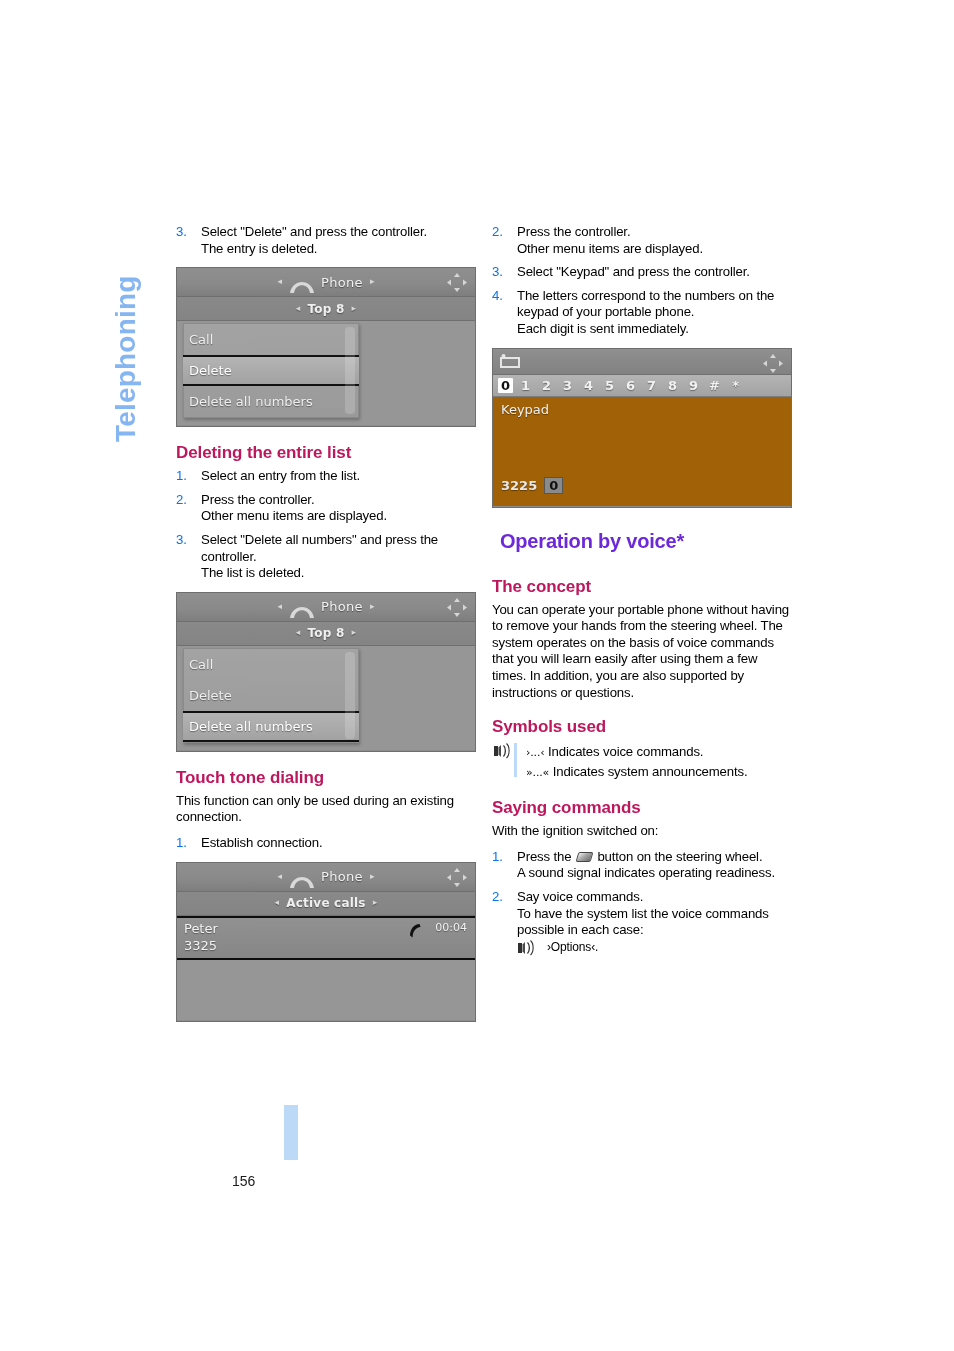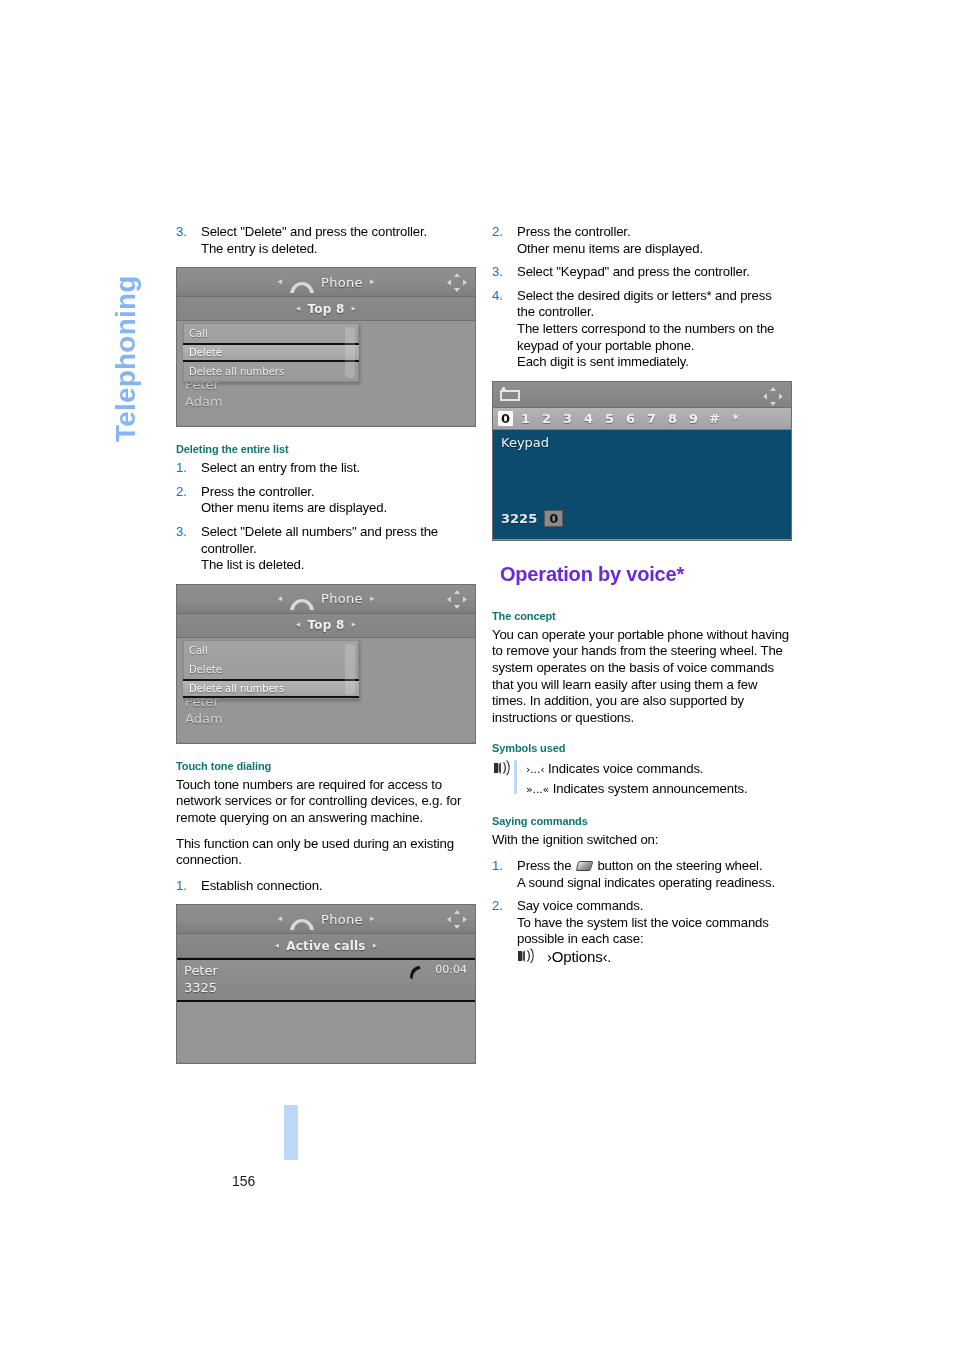--- a/index.html
+++ b/index.html
@@ -40,22 +40,22 @@
 
   
   .h1 {
     color:#6d28d9;
     font-size:20px;
     font-weight:bold;
     margin:22px 0 11px 8px;
     letter-spacing:-.2px;
   }
   .h2 {
-    color:#0f766e;
-    font-size:11px;
+    color:#be185d;
+    font-size:17px;
     font-weight:bold;
     margin:16px 0 5px 0;
     letter-spacing:-.1px;
   }
   .h2.first { margin-top:24px; }
   p.body {
     font-size:13.2px;
     line-height:16.6px;
     margin:0 0 9px 0;
     letter-spacing:-.15px;
@@ -112,21 +112,21 @@
     line-height:19px;
     letter-spacing:-.15px;
     white-space:nowrap;
   }
   .q { font-family:"DejaVu Sans", sans-serif; font-size:11px; }
 
   .voice-cmd-line {
     position:relative;
     padding-left:30px;
     margin-top:22px;
-    font-size:15px;
+    font-size:12px;
     line-height:17px;
   }
   .voice-cmd-line .voice-icon { top:-1px; left:0px; }
 
   
   .screen {
     position:relative;
     width:300px; height:160px;
     background:#8d8d8d;
     border:1px solid #6e6e6e;
@@ -192,25 +192,25 @@
   }
   .popup {
     position:absolute;
     left:6px; top:2px;
     width:176px;
     background:linear-gradient(180deg,#a3a3a3 0%,#9a9a9a 100%);
     border:1px solid #8a8a8a;
     box-shadow:1px 2px 3px rgba(0,0,0,.25);
   }
   .popup .item {
-    height:19px;
+    height:31px;
     padding-left:5px;
     display:flex; align-items:center;
     color:#efefef;
-    font-size:10px;
+    font-size:13px;
     text-shadow:0 1px 1px rgba(0,0,0,.4);
     white-space:nowrap;
   }
   .popup .item.sel {
     border-top:2px solid #111;
     border-bottom:2px solid #111;
     background:linear-gradient(180deg,#b4b4b4 0%,#a2a2a2 100%);
     color:#ffffff;
     margin-left:-1px;
     width:calc(100% + 2px);
@@ -280,21 +280,21 @@
     text-shadow:0 1px 1px rgba(0,0,0,.4);
   }
   .kp-key.sel {
     background:#ffffff;
     color:#111111;
     text-shadow:none;
     padding:0 3px;
     margin-right:5px;
     border-radius:1px;
   }
-  .kp-body { position:relative; height:109px; background:#0c4a6e; }
+  .kp-body { position:relative; height:109px; background:#a16207; }
   .kp-label {
     position:absolute; left:8px; top:5px;
     color:#f0f0f0; font-size:13px;
     text-shadow:0 1px 1px rgba(0,0,0,.4);
   }
   .kp-entry {
     position:absolute; left:8px; bottom:12px;
     color:#e9e9e9; font-size:13px; font-weight:bold;
     text-shadow:0 1px 1px rgba(0,0,0,.4);
     display:flex; align-items:center; gap:7px;
@@ -437,21 +437,20 @@
           <div class="item">Call</div>
           <div class="item">Delete</div>
           <div class="item sel">Delete all numbers</div>
           <div class="scroll-track"></div>
         </div>
       </div>
       <div class="watermark"></div>
     </div>
 
     <div class="h2">Touch tone dialing</div>
-    <p class="body">Touch tone numbers are required for access to network services or for controlling devices, e.g. for remote querying on an answering machine.</p>
     <p class="body">This function can only be used during an existing connection.</p>
 
     <ol class="steps">
       <li>
         <span class="num">1.</span>
         <span>Establish connection.</span>
       </li>
     </ol>
 
     <div class="screen">
@@ -502,21 +501,20 @@
         <span class="num">2.</span>
         <span>Press the controller.</span>
         <span class="sub">Other menu items are displayed.</span>
       </li>
       <li>
         <span class="num">3.</span>
         <span>Select "Keypad" and press the controller.</span>
       </li>
       <li>
         <span class="num">4.</span>
-        <span>Select the desired digits or letters* and press the controller.</span>
         <span class="sub">The letters correspond to the numbers on the keypad of your portable phone.</span>
         <span class="sub">Each digit is sent immediately.</span>
       </li>
     </ol>
 
     <div class="screen">
       <div class="kp-head">
         <span class="back-icon">
           <svg viewBox="0 0 22 15" width="22" height="15">
             <rect x="1" y="4" width="18" height="9" fill="none" stroke="#e6e6e6" stroke-width="2"></rect>

